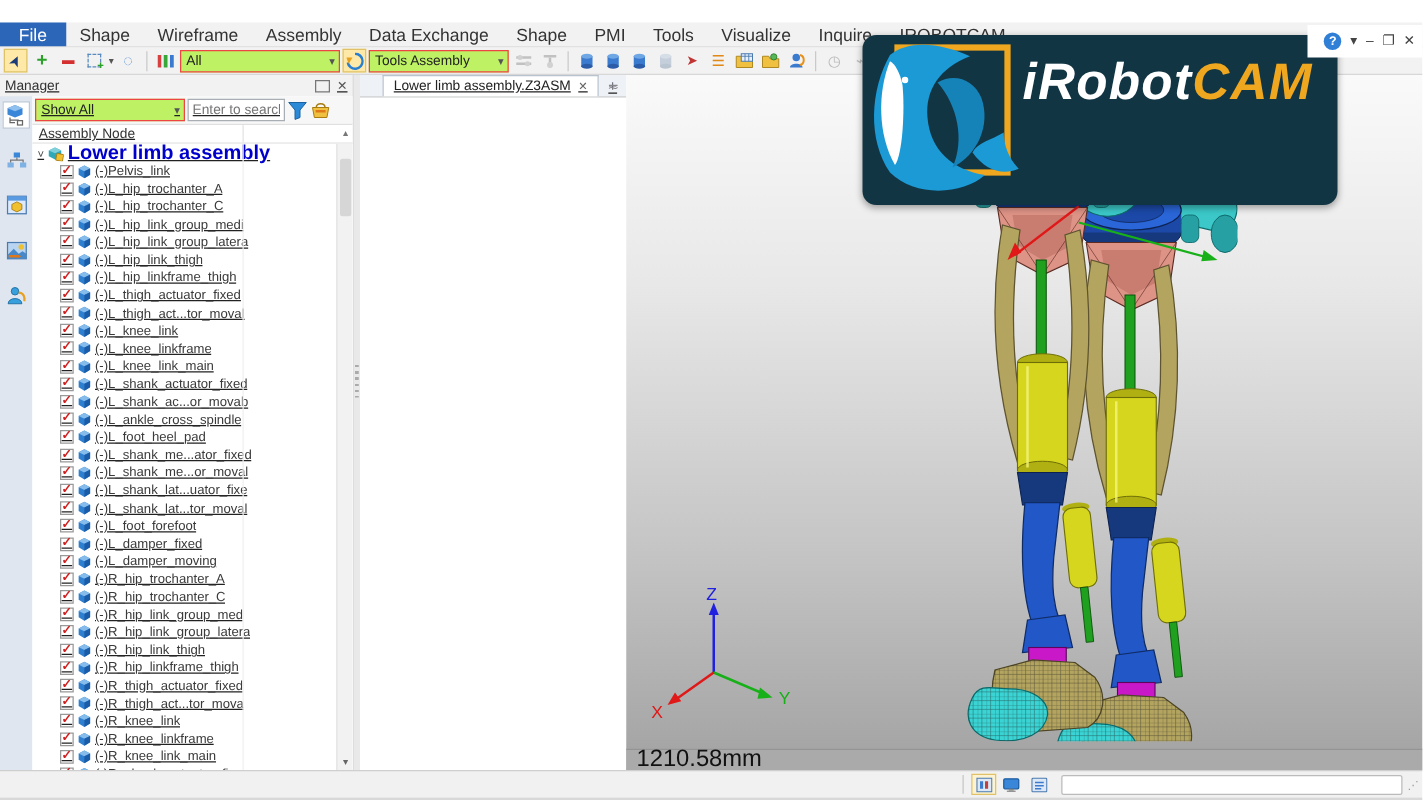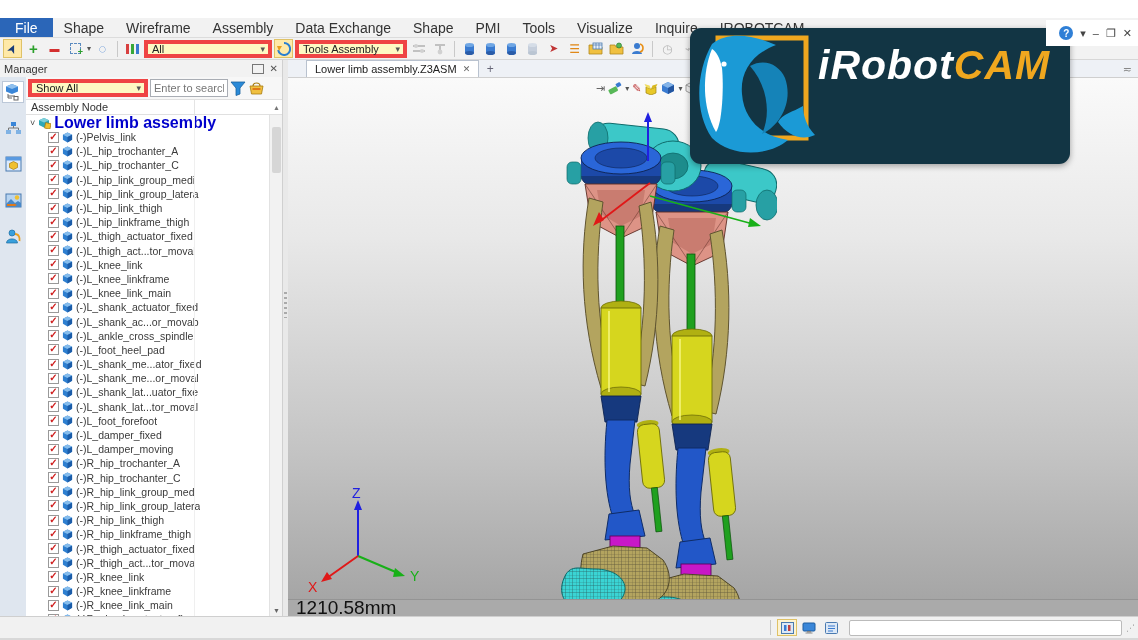--- a/index.html
+++ b/index.html
@@ -33,32 +33,32 @@
     position:absolute; left:0; top:38px; width:1138px; height:22px;
     background:#f2f2f2; border-bottom:1px solid #d7d7d7; display:flex; align-items:center; gap:2px; padding:0 3px;
   }
   .tbtn {
     width:19px; height:19px; display:flex; align-items:center; justify-content:center;
     font-size:12px; border:1px solid transparent; flex:0 0 auto;
   }
   .tbtn.sel { background:var(--c-selection_yellow); border-color:#dfc267; }
   .tsep { width:1px; height:16px; background:#c9c9c9; margin:0 3px; flex:0 0 auto; }
   .combo {
-    height:18px; background:#fef9c3; border:4px solid #ef4444; display:flex; align-items:center;
+    height:18px; background:#bef264; border:1px solid #ef4444; display:flex; align-items:center;
     font-size:11px; padding-left:4px; flex:0 0 auto;
   }
   .combo .caret { margin-left:auto; padding:0 3px; color:#555; font-size:9px; }
   .combo-all { width:128px; }
   .combo-scope { width:112px; }
   .pickfield { width:108px; height:18px; background:#fdfdfd; border:1px solid #c9c9c9; display:flex; align-items:center; padding-left:5px; font-size:11px; flex:0 0 auto; }
   .gray { opacity:0.45; }
   .dashsq { width:11px; height:11px; border:1px dashed #5a8ac0; position:relative; }
   .dashsq i { position:absolute; right:-3px; bottom:-4px; color:#2ba02b; font-weight:bold; font-size:9px; font-style:normal;}
   
-  #main { position:absolute; left:0; top:60px; width:1138px; height:556px; display:flex; }
+  #main { position:absolute; left:0; top:60px; width:1138px; height:556px; display:flex;text-decoration:underline; }
   
   #manager { width:283px; height:100%; background:#f2f2f2; display:flex; flex-direction:column; border-right:1px solid #d0d0d0; }
   #mgr-head { height:17px; display:flex; align-items:center; padding:0 4px; font-size:11px; color:#333; background:#f2f2f2; }
   #mgr-head .sp { flex:1; }
   #mgr-head .mgr-btn { width:12px; height:10px; border:1px solid #777; margin-right:6px; }
   #mgr-head .mgr-x { color:#555; font-size:10px; }
   #mgr-body { flex:1; display:flex; min-height:0; }
   #mgr-strip { width:26px; background:#dfe6ef; display:flex; flex-direction:column; align-items:center; padding-top:4px; gap:14px; }
   #mgr-strip .sico { width:22px; height:22px; display:flex; align-items:center; justify-content:center; }
   #mgr-strip .sico.sel { background:#fff; border:1px solid #bcc8d8; }
@@ -79,21 +79,21 @@
   .troot .rlab { color:var(--c-tree_root); font-weight:bold; font-size:16px; white-space:nowrap; }
   .trow { display:flex; align-items:center; height:14.2px; padding-left:22px; gap:3px; white-space:nowrap; }
   .cb { width:11px; height:11px; background:#fff; border:1px solid #999; display:flex; align-items:center; justify-content:center; flex:0 0 auto; }
   .cb .ck { color:#cf1d1d; font-size:10px; font-weight:bold; line-height:1; margin-top:-1px; }
   .cube { width:11px; height:11px; flex:0 0 auto; }
   .nlab { font-size:10.5px; color:#3a3a3a; overflow:hidden; max-width:170px; }
   
   #splitter { width:5px; background:#e9e9e9; position:relative; }
   #splitter .dots { position:absolute; left:1px; top:232px; width:3px; height:26px; background:repeating-linear-gradient(#aaa 0 2px, transparent 2px 5px); }
   
-  #viewport { flex:1; display:flex; flex-direction:column; min-width:0; position:relative; }
+  #viewport { flex:1; display:flex; flex-direction:row; min-width:0; position:relative; }
   #tabbar { height:18px; background:#eef1f6; border-bottom:1px solid #cfcfcf; display:flex; align-items:flex-end; position:relative; }
   .tab {
     margin-left:18px; height:17px; background:#fff; border:1px solid #b9c2cf; border-bottom:none;
     display:flex; align-items:center; gap:6px; padding:0 8px; font-size:11px; color:#222;
   }
   .tab .tx { color:#666; font-size:9px; }
   .tabplus { width:22px; height:17px; display:flex; align-items:center; justify-content:center; color:#667; font-size:12px; }
   #ribbon-collapse { position:absolute; right:6px; top:3px; color:#888; font-size:11px; }
   #canvas { flex:1; position:relative; background:linear-gradient(#fafafa 0%, #e8e8e8 30%, #c3c3c3 70%, #a2a2a2 100%); overflow:hidden; }
   #hint { position:absolute; left:10px; top:12px; font-size:12px; color:#2b2b2b; line-height:1.45; }

